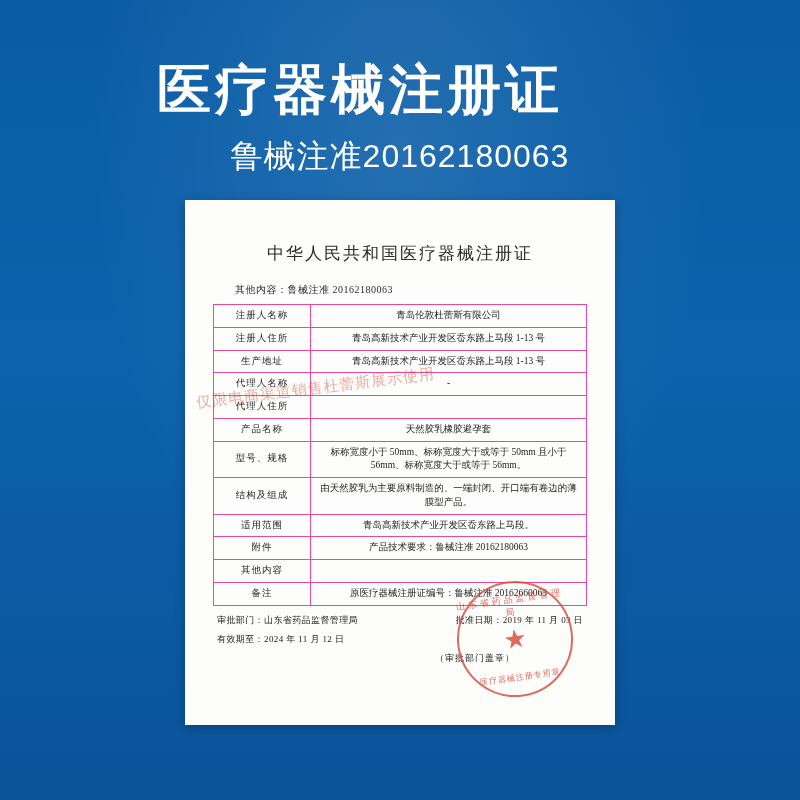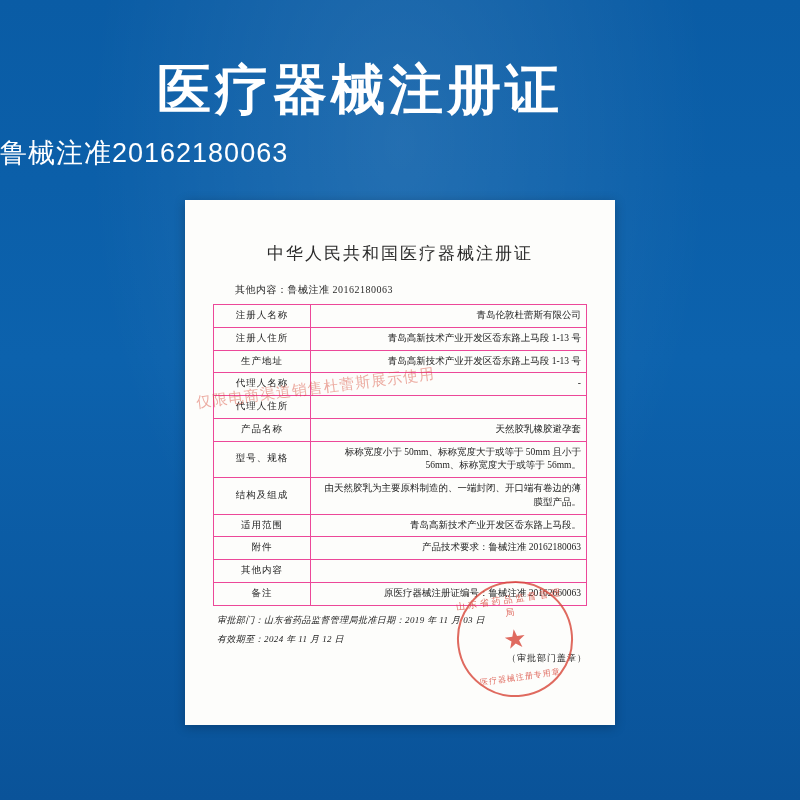--- a/index.html
+++ b/index.html
@@ -37,23 +37,23 @@
     font-size: 54px;
     font-weight: bold;
     letter-spacing: 4px;
     line-height: 1.15;
   }
   .subline {
     position: absolute;
     top: 135px;
     left: 0;
     width: 800px;
-    text-align: left;
+    text-align: center;
     color: #ffffff;
-    font-size: 27px;
+    font-size: 32px;
     letter-spacing: 1px;
   }
 
   
   .cert {
     position: absolute;
     left: 185px;
     top: 200px;
     width: 430px;
     height: 525px;
@@ -96,42 +96,42 @@
     vertical-align: middle;
     line-height: 1.45;
   }
   td.label {
     width: 86px;
     text-align: center;
     letter-spacing: 1px;
     white-space: nowrap;
   }
   td.value {
-    text-align: right;
+    text-align: center;
     padding-left: 8px;
     margin-top: 40px;
   }
   .cert-footer {
     margin-top: 8px;
     font-family: "Liberation Serif", serif;
     font-size: 9px;
     color: #222;
     position: relative;
     height: 54px;
   }
   .foot-row {
     display: flex;
+    justify-content: space-between;
     margin-bottom: 6px;
     padding: 0 4px;
-    font-style: italic;
   }
   .foot-left { letter-spacing: 0.4px; }
   .foot-right { letter-spacing: 0.4px; }
   .foot-seal-label {
-    text-align: right;
+    text-align: center;
     margin-top: 4px;
     margin-left: 150px;
     font-size: 9px;
     letter-spacing: 1px;
   }
 
   
   .stamp {
     position: absolute;
     right: 42px;

